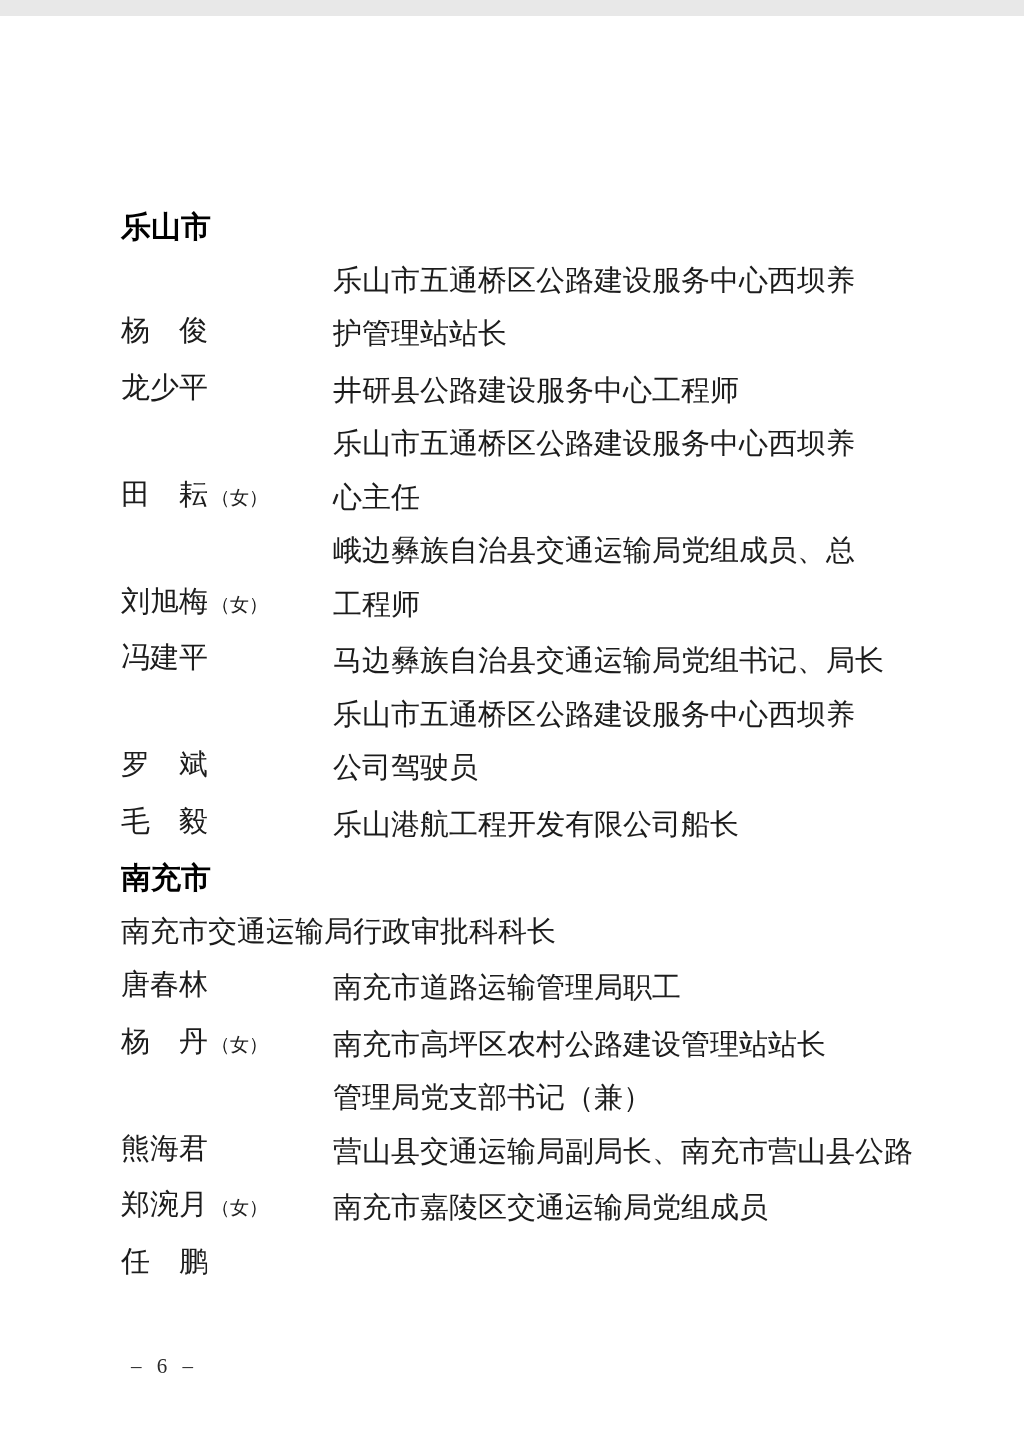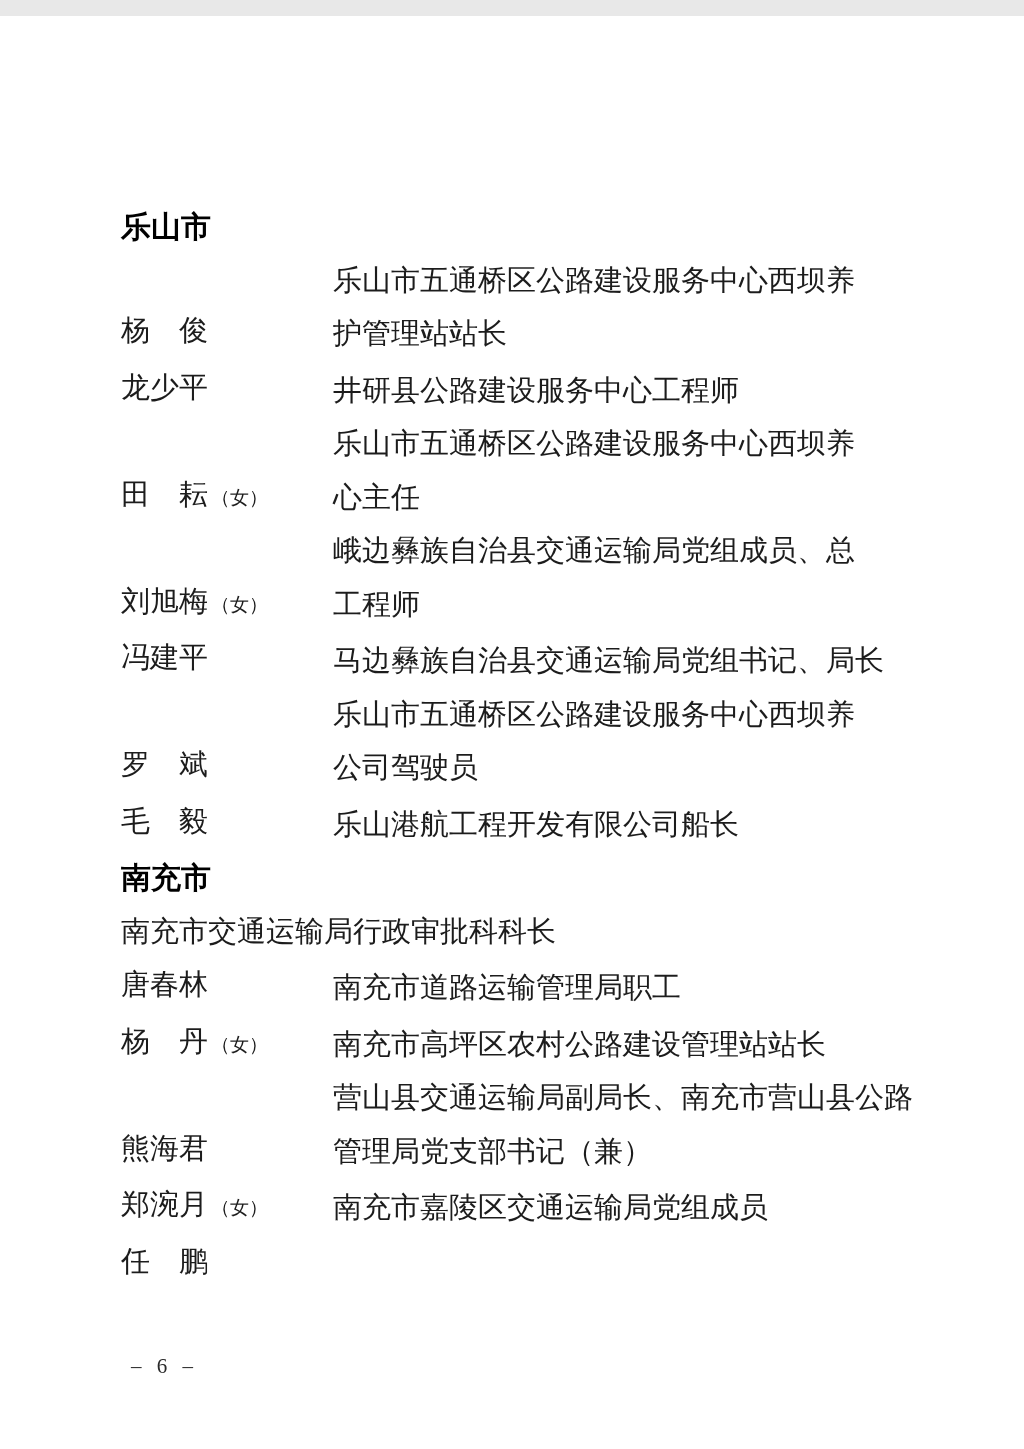--- a/index.html
+++ b/index.html
@@ -153,22 +153,22 @@
       <div class="pos-col">
         <div class="pos-line">南充市高坪区农村公路建设管理站站长</div>
       </div>
     </div>
 
     <div class="entry">
       <div class="name-col">
         <span>熊海君</span><span class="gender"></span>
       </div>
       <div class="pos-col">
+        <div class="pos-line">管理局党支部书记（兼）</div>
         <div class="pos-line">营山县交通运输局副局长、南充市营山县公路</div>
-        <div class="pos-line">管理局党支部书记（兼）</div>
       </div>
     </div>
 
     <div class="entry">
       <div class="name-col">
         <span>郑涴月</span><span class="gender">（女）</span>
       </div>
       <div class="pos-col">
         <div class="pos-line">南充市嘉陵区交通运输局党组成员</div>
       </div>

